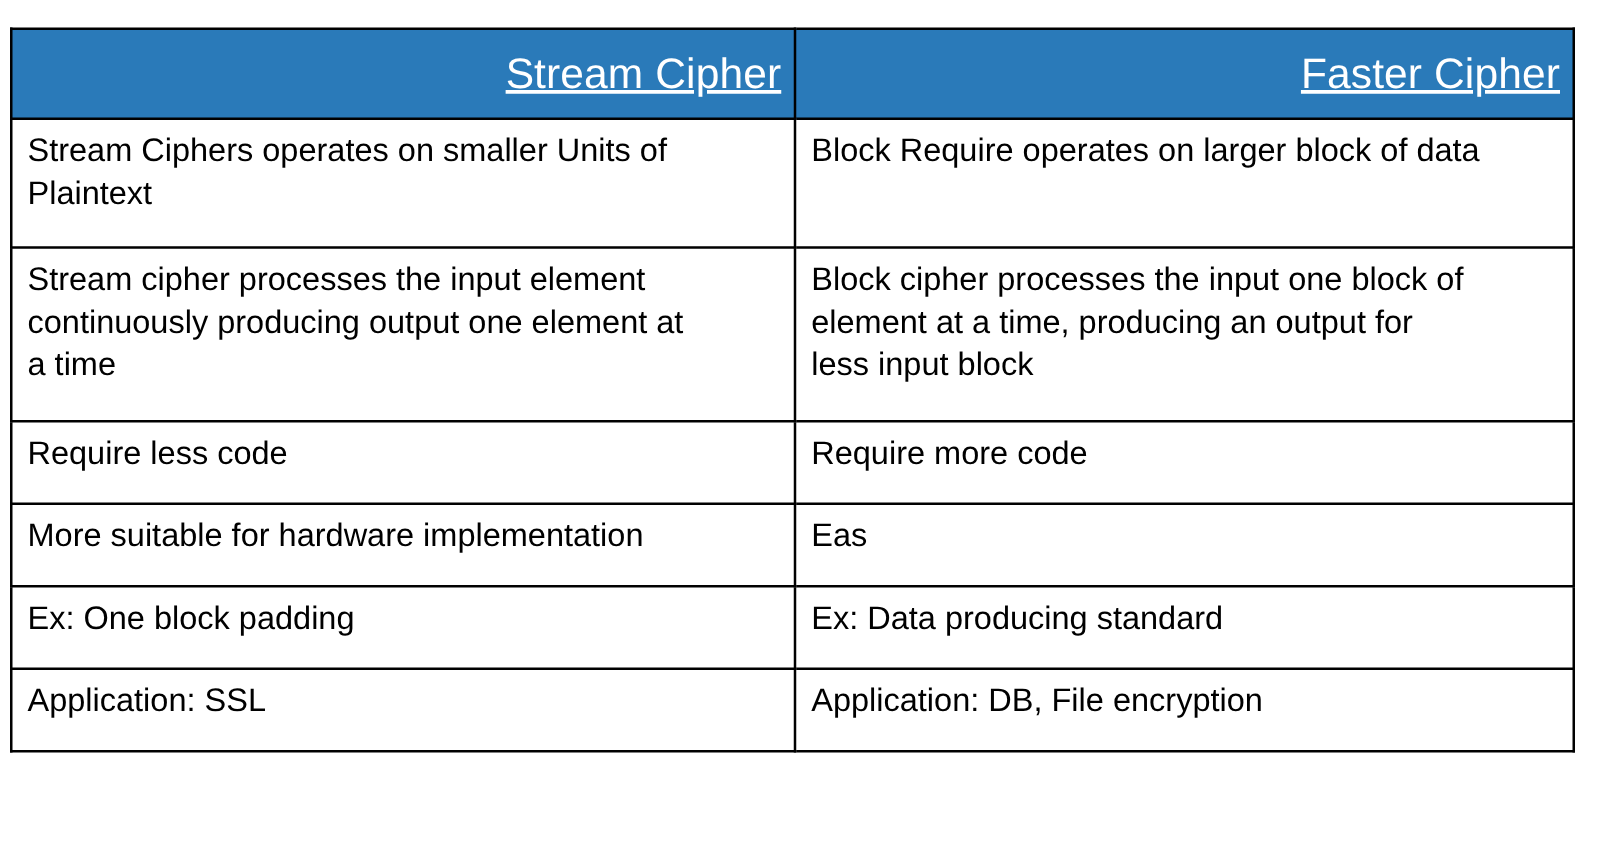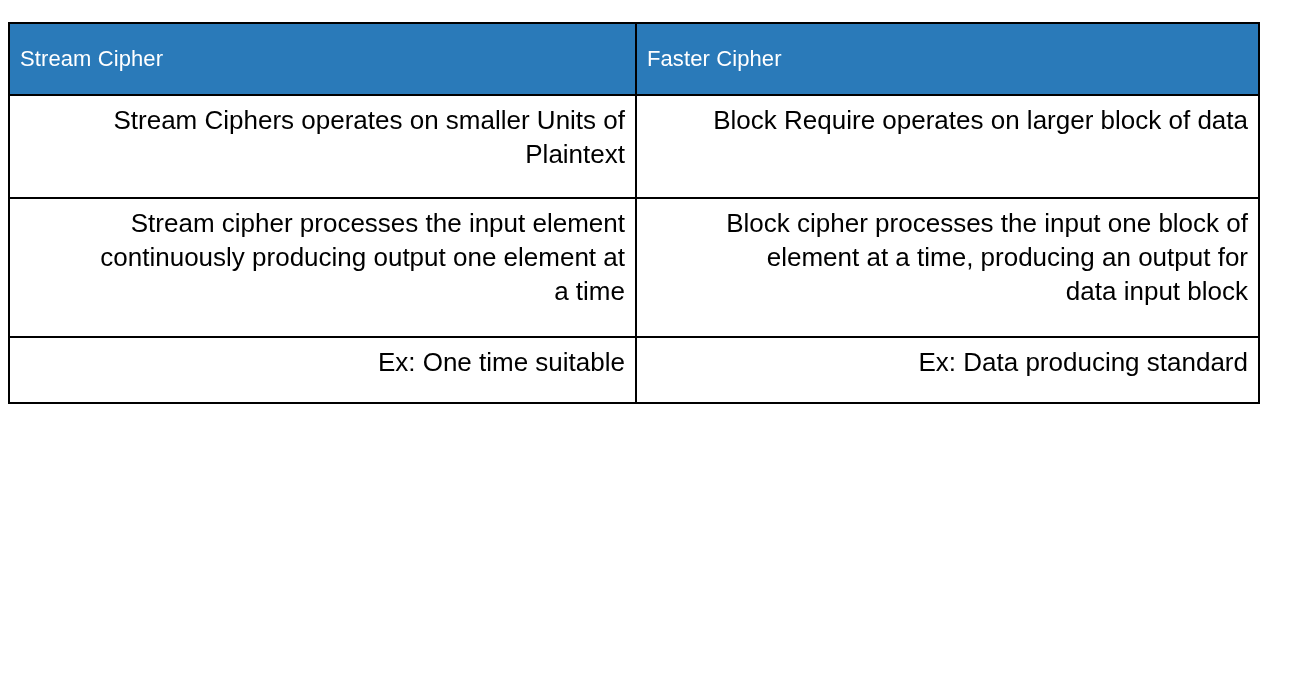--- a/index.html
+++ b/index.html
@@ -35,28 +35,29 @@
     width: 1250px;
     border: 2px solid #000000;
   }
 
   table.cmp col.c1 { width: 627px; }
   table.cmp col.c2 { width: 623px; }
 
   thead th {
     background: #2a7ab9;
     color: #ffffff;
-    font-size: 22px;
+    font-size: 34px;
     font-weight: 400;
-    text-align: left;
+    text-align: right;
     vertical-align: middle;
     height: 70px;
     padding: 0 10px;
     border: 2px solid #000000;
     letter-spacing: 0.1px;
+    text-decoration: underline;
   }
 
   tbody td {
     border: 2px solid #000000;
     background: #ffffff;
     color: #000000;
     font-size: 26px;
     font-weight: 400;
     line-height: 1.30;
     vertical-align: top;
@@ -64,21 +65,20 @@
     padding: 8px 10px 9px 12px;
   }
 
   tbody tr.r-tall td { height: 84px; }
   tbody tr.r-short td { height: 47px; }
   tbody tr.r-xtall td { height: 120px; margin-top: 24px; }
 
   tbody td .cell-text {
     display: block;
     white-space: pre-line;
-    text-align: right;
   }
 </style>
 </head>
 <body>
 
 <div class="page">
   <div class="table-wrap">
     <table class="cmp">
       <colgroup>
         <col class="c1">
@@ -102,27 +102,51 @@
         </tr>
         <tr class="r-xtall">
           <td>
             <span class="cell-text">Stream cipher processes the input element
 continuously producing output one element at
 a time</span>
           </td>
           <td>
             <span class="cell-text">Block cipher processes the input one block of
 element at a time, producing an output for
-data input block</span>
+less input block</span>
           </td>
         </tr>
         <tr class="r-short">
           <td>
-            <span class="cell-text">Ex: One time suitable</span>
+            <span class="cell-text">Require less code</span>
+          </td>
+          <td>
+            <span class="cell-text">Require more code</span>
+          </td>
+        </tr>
+        <tr class="r-short">
+          <td>
+            <span class="cell-text">More suitable for hardware implementation</span>
+          </td>
+          <td>
+            <span class="cell-text">Eas</span>
+          </td>
+        </tr>
+        <tr class="r-short">
+          <td>
+            <span class="cell-text">Ex: One block padding</span>
           </td>
           <td>
             <span class="cell-text">Ex: Data producing standard</span>
+          </td>
+        </tr>
+        <tr class="r-short">
+          <td>
+            <span class="cell-text">Application: SSL</span>
+          </td>
+          <td>
+            <span class="cell-text">Application: DB, File encryption</span>
           </td>
         </tr>
       </tbody>
     </table>
   </div>
 </div>
 
 </body></html>

